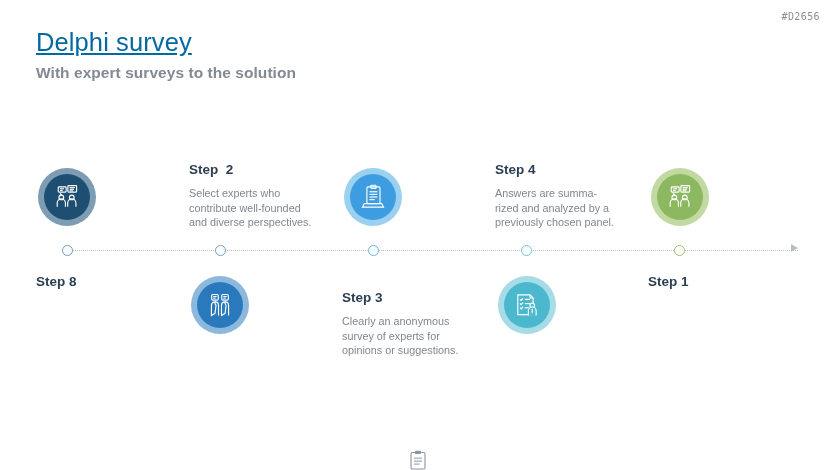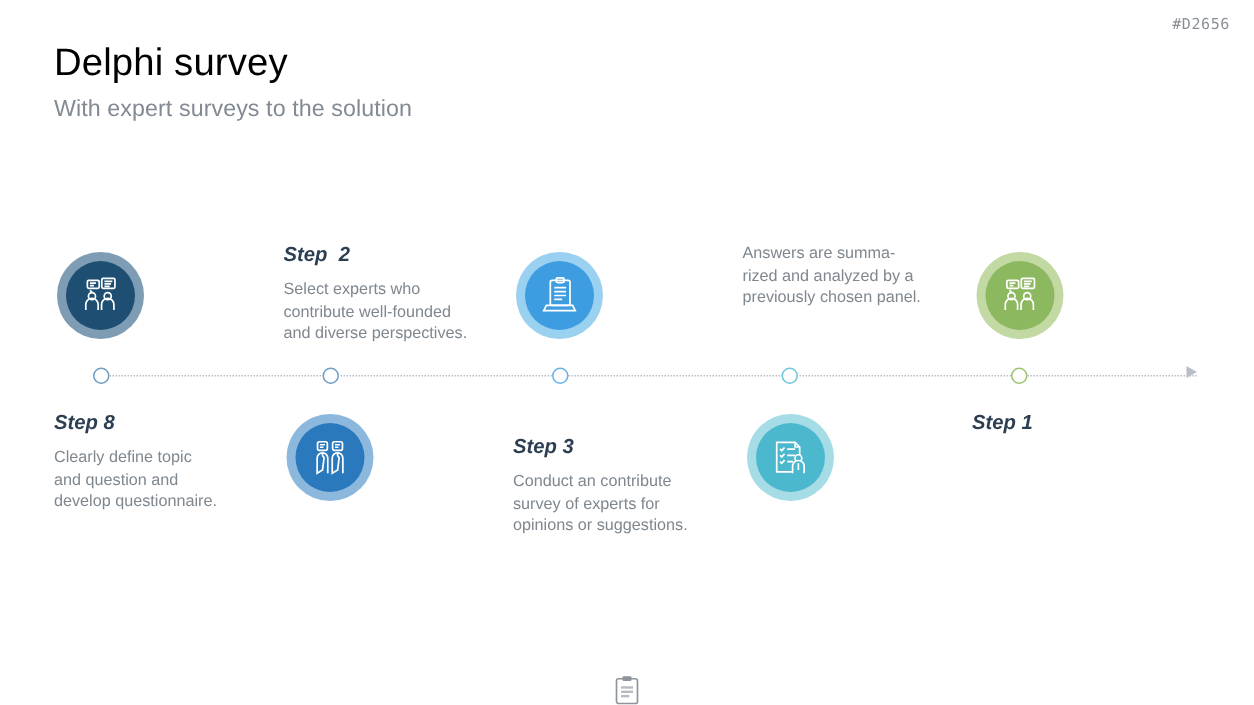--- a/index.html
+++ b/index.html
@@ -29,30 +29,31 @@
     white-space: pre;
   }
 
   
   .title {
     position: absolute;
     left: 36px;
     top: 28px;
     font-size: 25.5px;
     font-weight: 400;
-    color: #000000;
+    color: #0369a1;
     letter-spacing: 0.1px;
     white-space: pre;
+    text-decoration: underline;
   }
   .subtitle {
     position: absolute;
     left: 36px;
     top: 64px;
     font-size: 15.5px;
-    font-weight: 400;
+    font-weight: 700;
     color: #828a93;
     letter-spacing: 0.05px;
     white-space: pre;
   }
 
   
   .axis {
     position: absolute;
     left: 62px;
     top: 250px;
@@ -108,21 +109,20 @@
   .circle-inner svg { display: block; }
 
   
   .step-block { position: absolute; width: 160px; }
   .step-head {
     font-size: 13.5px;
     font-weight: bold;
     color: #2c3f52;
     margin-bottom: 9px;
     white-space: pre;
-    font-style: italic;
   }
   .step-body {
     font-size: 10.8px;
     line-height: 14.6px;
     color: #7f878f;
     white-space: pre-line;
   }
 
   
   .footer-icon {
@@ -244,40 +244,38 @@
           <path d="M4.8 27 v-4.2 a4.7 4.7 0 0 1 9.4 0 V27"></path>
           <circle cx="21.5" cy="16.5" r="2.7"></circle>
           <path d="M16.8 27 v-4.2 a4.7 4.7 0 0 1 9.4 0 V27"></path>
         </svg>
       </div>
     </div>
   </div>
 
   <div class="step-block" style="left:36px;top:274px;">
     <div class="step-head">Step 8</div>
-    <div class="step-body">Clearly define topic
-and question and
-develop questionnaire.</div>
   </div>
 
   <div class="step-block" style="left:189px;top:162px;">
     <div class="step-head">Step  2</div>
     <div class="step-body">Select experts who
 contribute well-founded
 and diverse perspectives.</div>
   </div>
 
   <div class="step-block" style="left:342px;top:290px;">
     <div class="step-head">Step 3</div>
-    <div class="step-body">Conduct an contribute
+    <div class="step-body">Clearly an anonymous
 survey of experts for
 opinions or suggestions.</div>
   </div>
 
   <div class="step-block" style="left:495px;top:162px;">
+    <div class="step-head">Step 4</div>
     <div class="step-body">Answers are summa-
 rized and analyzed by a
 previously chosen panel.</div>
   </div>
 
   <div class="step-block" style="left:648px;top:274px;">
     <div class="step-head">Step 1</div>
   </div>
 
   <div class="footer-icon">

